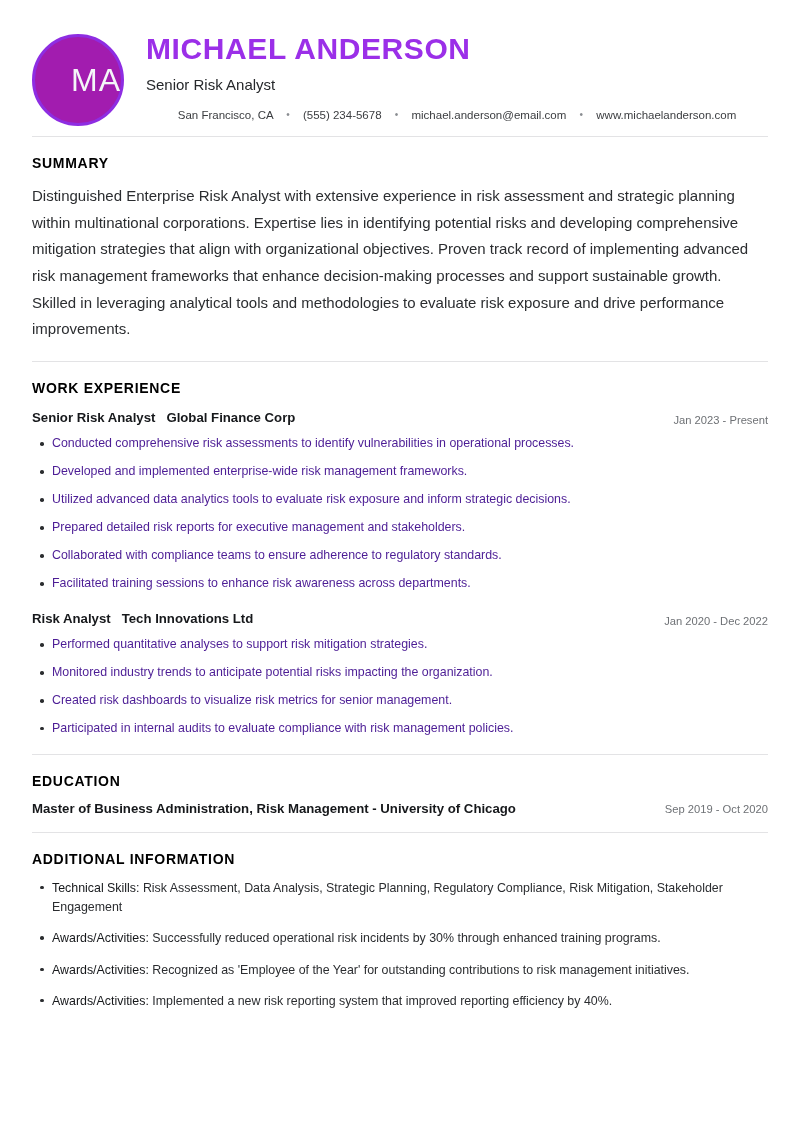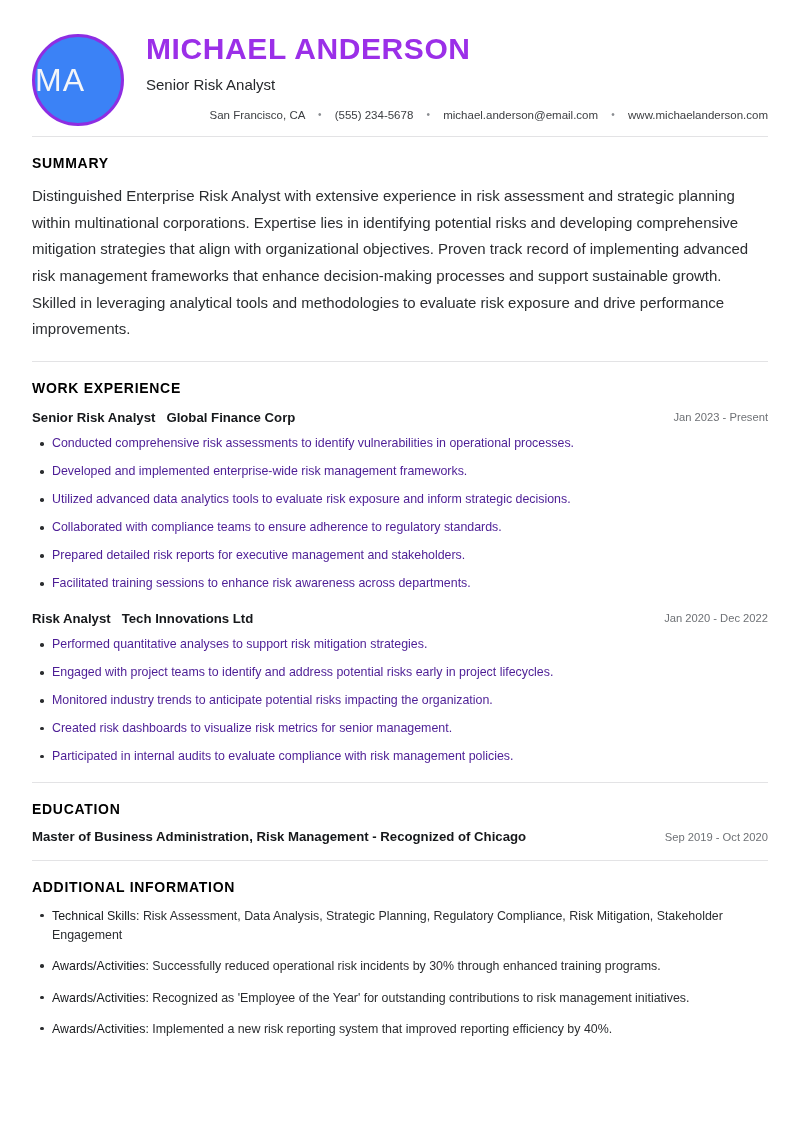--- a/index.html
+++ b/index.html
@@ -29,26 +29,26 @@
     display: flex;
     align-items: flex-start;
     padding-top: 24px;
     padding-bottom: 10px;
   }
   .avatar {
     width: 92px;
     height: 92px;
     min-width: 92px;
     border-radius: 50%;
-    background: #3b82f6;
+    background: #a21caf;
     border: 3px solid #8e2de2;
     box-sizing: border-box;
     display: flex;
     align-items: center;
-    justify-content: flex-start;
+    justify-content: flex-end;
     margin-top: 10px;
   }
   .avatar-initials {
     color: #f4f6f8;
     font-size: 32px;
     font-weight: 400;
     letter-spacing: 1px;
     font-family: "Liberation Sans", sans-serif;
   }
   .header-text {
@@ -67,21 +67,21 @@
   .job-subtitle {
     font-size: 15px;
     color: #26282b;
     margin-top: 9px;
     font-weight: 400;
   }
   .contact-line {
     margin-top: 16px;
     font-size: 11.5px;
     color: #3b3d40;
-    text-align: right;
+    text-align: center;
     white-space: nowrap;
   }
   .contact-item { display: inline; }
   .contact-sep {
     display: inline;
     color: #8a8d91;
     padding: 0 10px;
     font-size: 10px;
     vertical-align: 1px;
   }
@@ -105,21 +105,21 @@
     line-height: 1.78;
     color: #2b2d30;
     margin-bottom: 18px;
     text-align: left;
   }
 
   
   .entry { margin-bottom: 4px; }
   .entry-head {
     display: flex;
-    align-items: center;
+    align-items: flex-end;
     justify-content: space-between;
     margin-bottom: 9px;
   }
   .entry-role {
     font-size: 13.2px;
     font-weight: bold;
     color: #16181b;
   }
   .entry-company {
     font-size: 13.2px;
@@ -240,49 +240,48 @@
       <div class="entry-head">
         <div>
           <span class="entry-role">Senior Risk Analyst</span><span class="entry-company">Global Finance Corp</span>
         </div>
         <div class="entry-dates">Jan 2023 - Present</div>
       </div>
       <ul class="bullets">
         <li>Conducted comprehensive risk assessments to identify vulnerabilities in operational processes.</li>
         <li>Developed and implemented enterprise-wide risk management frameworks.</li>
         <li>Utilized advanced data analytics tools to evaluate risk exposure and inform strategic decisions.</li>
+        <li>Prepared detailed risk reports for executive management and stakeholders.</li>
         <li>Collaborated with compliance teams to ensure adherence to regulatory standards.</li>
-        <li>Prepared detailed risk reports for executive management and stakeholders.</li>
         <li>Facilitated training sessions to enhance risk awareness across departments.</li>
       </ul>
     </div>
 
     <div class="entry">
       <div class="entry-head">
         <div>
           <span class="entry-role">Risk Analyst</span><span class="entry-company">Tech Innovations Ltd</span>
         </div>
         <div class="entry-dates">Jan 2020 - Dec 2022</div>
       </div>
       <ul class="bullets">
         <li>Performed quantitative analyses to support risk mitigation strategies.</li>
-        <li>Engaged with project teams to identify and address potential risks early in project lifecycles.</li>
         <li>Monitored industry trends to anticipate potential risks impacting the organization.</li>
         <li>Created risk dashboards to visualize risk metrics for senior management.</li>
         <li>Participated in internal audits to evaluate compliance with risk management policies.</li>
       </ul>
     </div>
   </div>
 
   <div class="rule"></div>
 
   <div class="section">
     <div class="section-title">EDUCATION</div>
     <div class="edu-head">
-      <div class="edu-degree">Master of Business Administration, Risk Management - Recognized of Chicago</div>
+      <div class="edu-degree">Master of Business Administration, Risk Management - University of Chicago</div>
       <div class="entry-dates">Sep 2019 - Oct 2020</div>
     </div>
   </div>
 
   <div class="rule"></div>
 
   <div class="section">
     <div class="section-title">ADDITIONAL INFORMATION</div>
     <ul class="info-list">
       <li>

